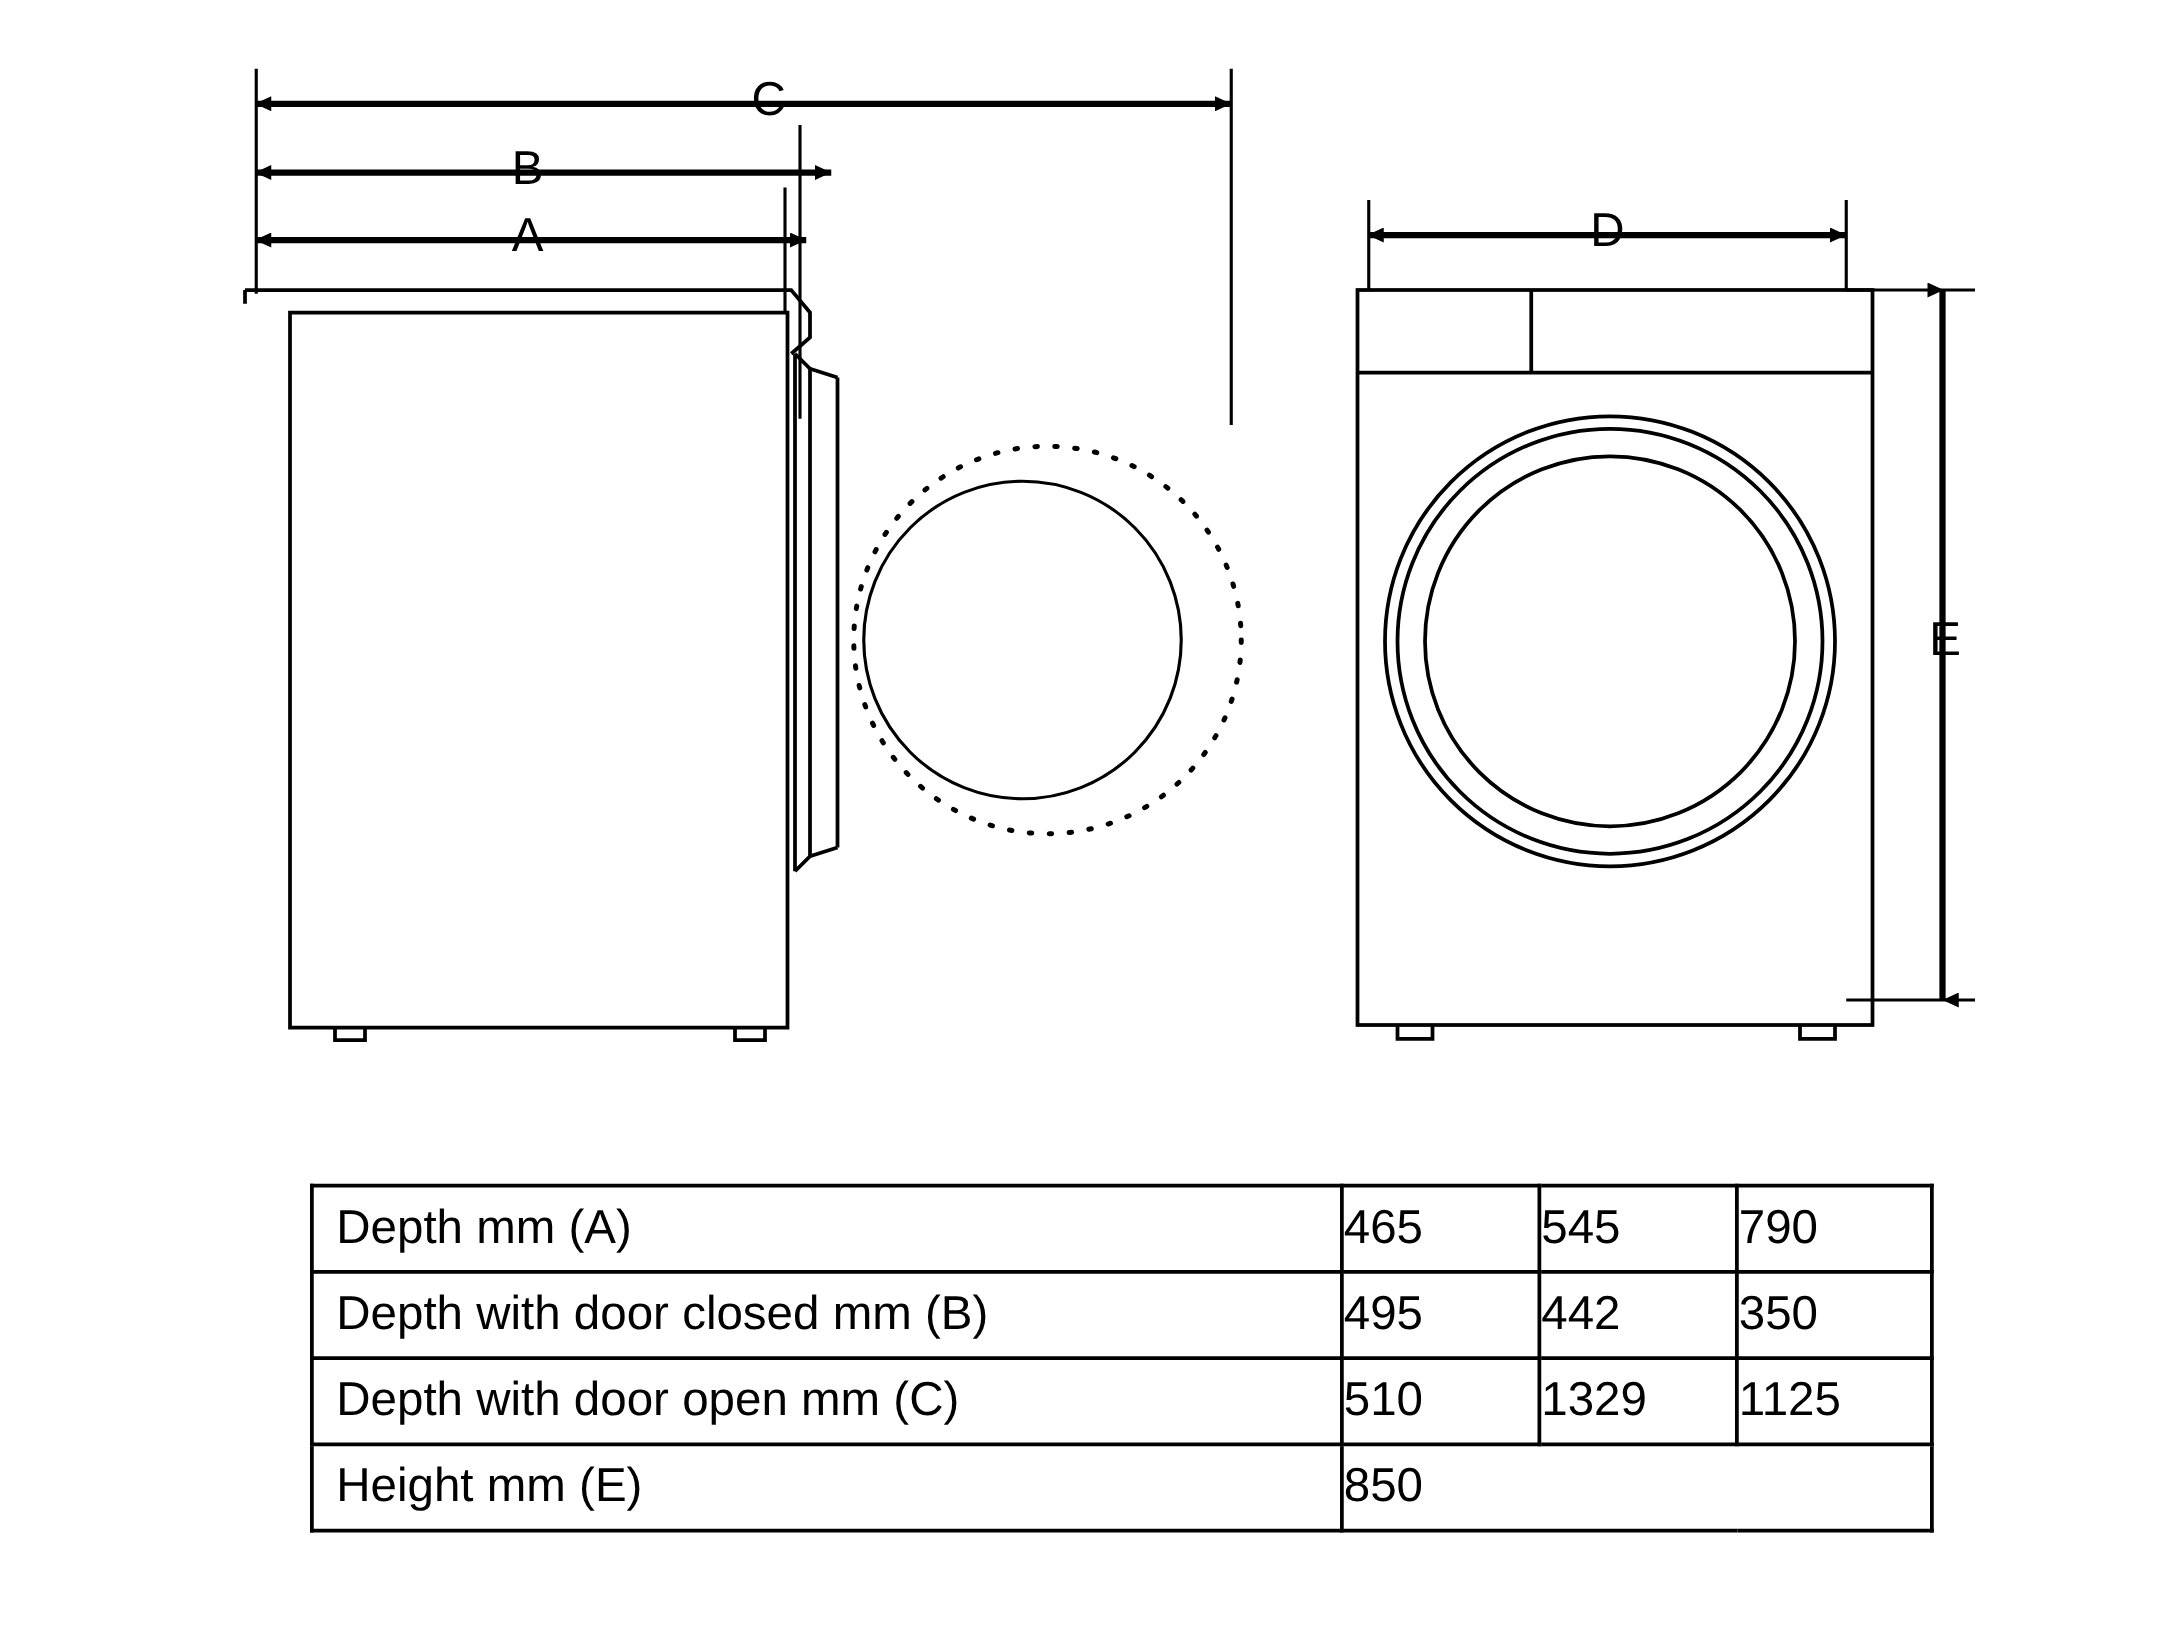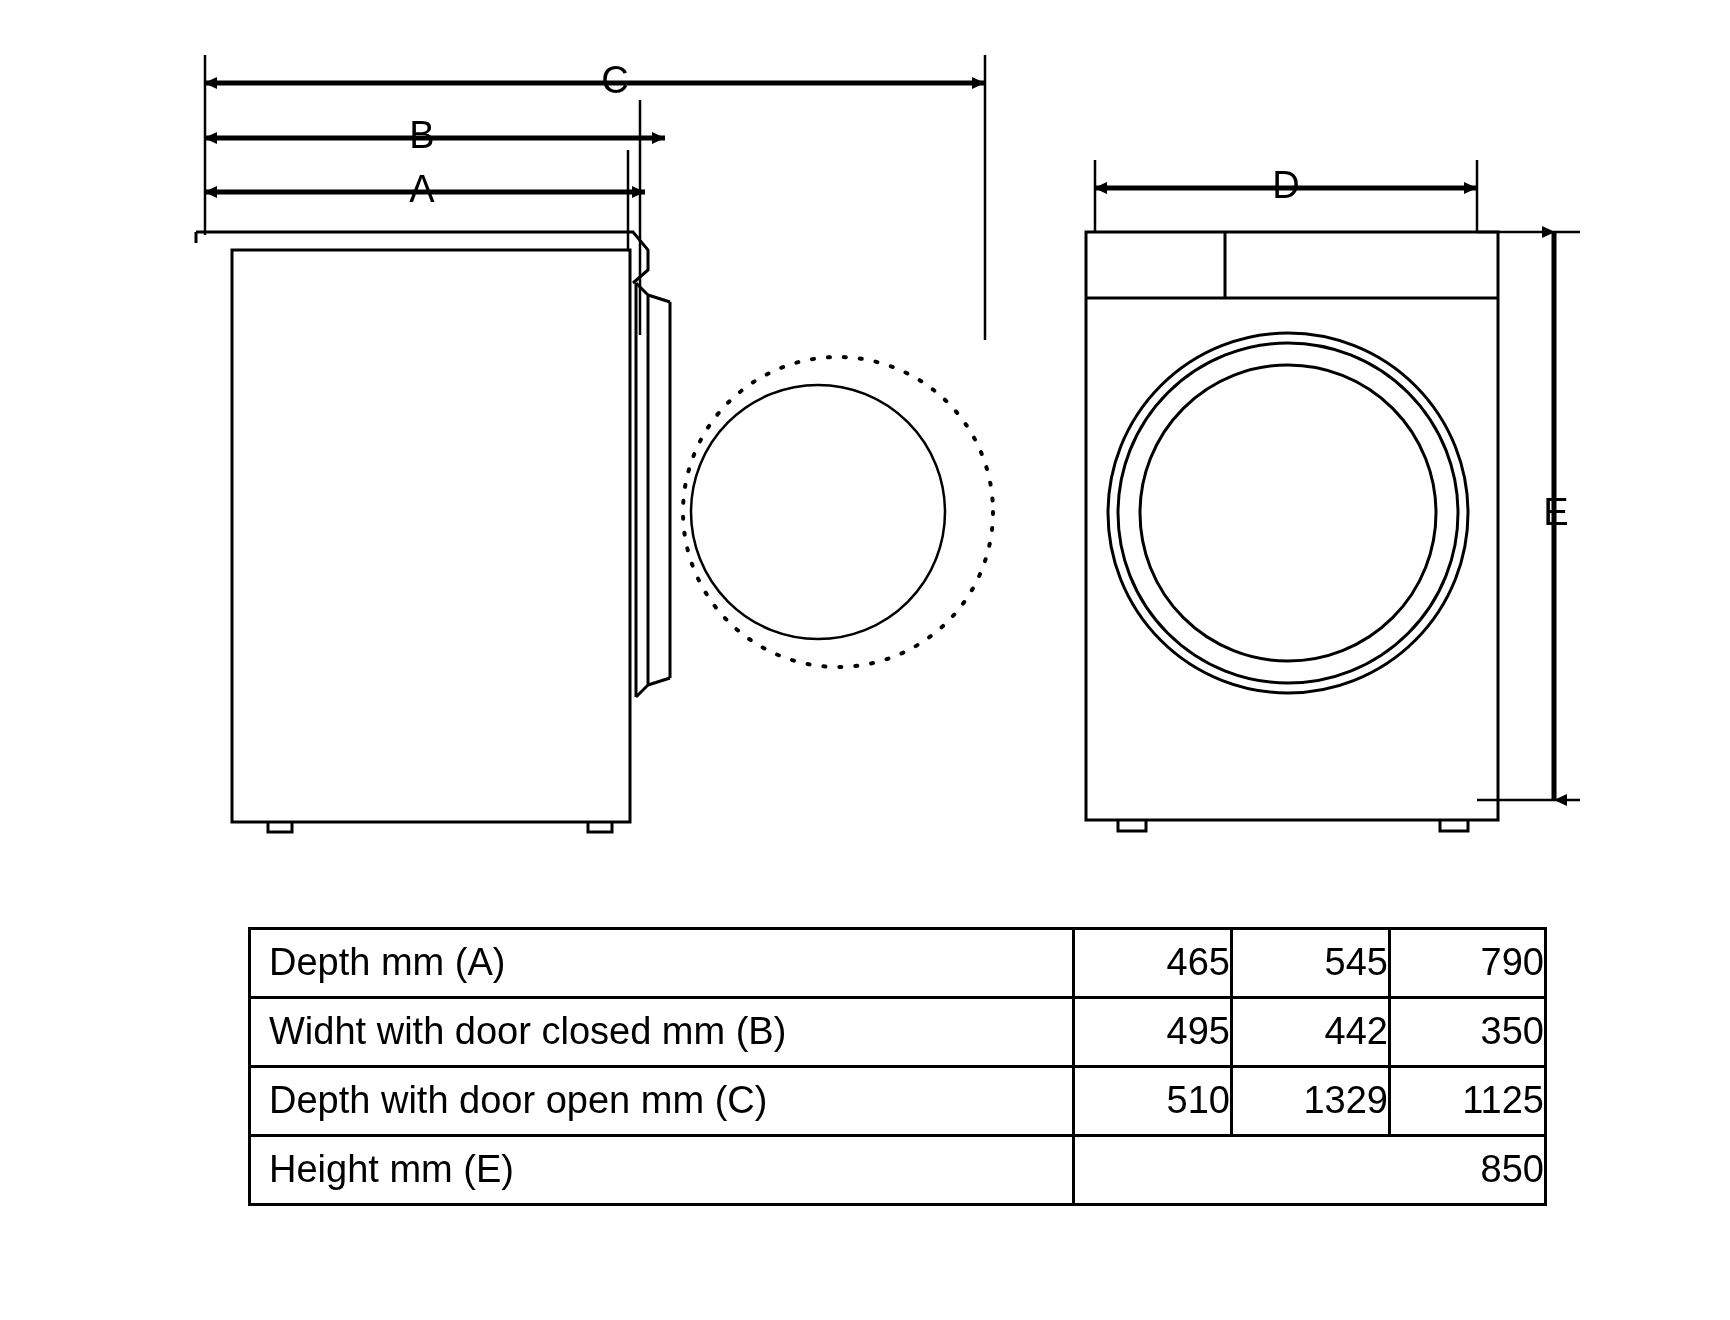--- a/index.html
+++ b/index.html
@@ -28,41 +28,41 @@
     font-size: 38px;
     font-family: "Liberation Sans", sans-serif;
     color: #000;
     text-align: center;
     line-height: 1;
   }
   
   #spec-table {
     position: absolute;
     left: 248px;
-    top: 927px;
+    top: 947px;
     width: 1296px;
     border-collapse: collapse;
     table-layout: fixed;
     padding-left: 42px;
   }
   #spec-table td {
     border: 3px solid #000;
     font-size: 38px;
     font-family: "Liberation Sans", sans-serif;
     color: #000;
     height: 56px;
     padding: 4px 0 6px 0;
     vertical-align: middle;
   }
   #spec-table td.label {
     text-align: left;
     padding-left: 18px;
   }
   #spec-table td.val {
-    text-align: right;
+    text-align: left;
   }
   .col-label { width: 824px; }
   .col-v1 { width: 158px; }
   .col-v2 { width: 158px; }
   .col-v3 { width: 156px; }
 </style>
 </head>
 <body>
 
 <div id="page">
@@ -170,21 +170,21 @@
         <col class="col-v3">
     </colgroup>
     <tbody>
       <tr>
         <td class="label">Depth mm (A)</td>
         <td class="val">465</td>
         <td class="val">545</td>
         <td class="val">790</td>
       </tr>
       <tr>
-        <td class="label">Widht with door closed mm (B)</td>
+        <td class="label">Depth with door closed mm (B)</td>
         <td class="val">495</td>
         <td class="val">442</td>
         <td class="val">350</td>
       </tr>
       <tr>
         <td class="label">Depth with door open mm (C)</td>
         <td class="val">510</td>
         <td class="val">1329</td>
         <td class="val">1125</td>
       </tr>

